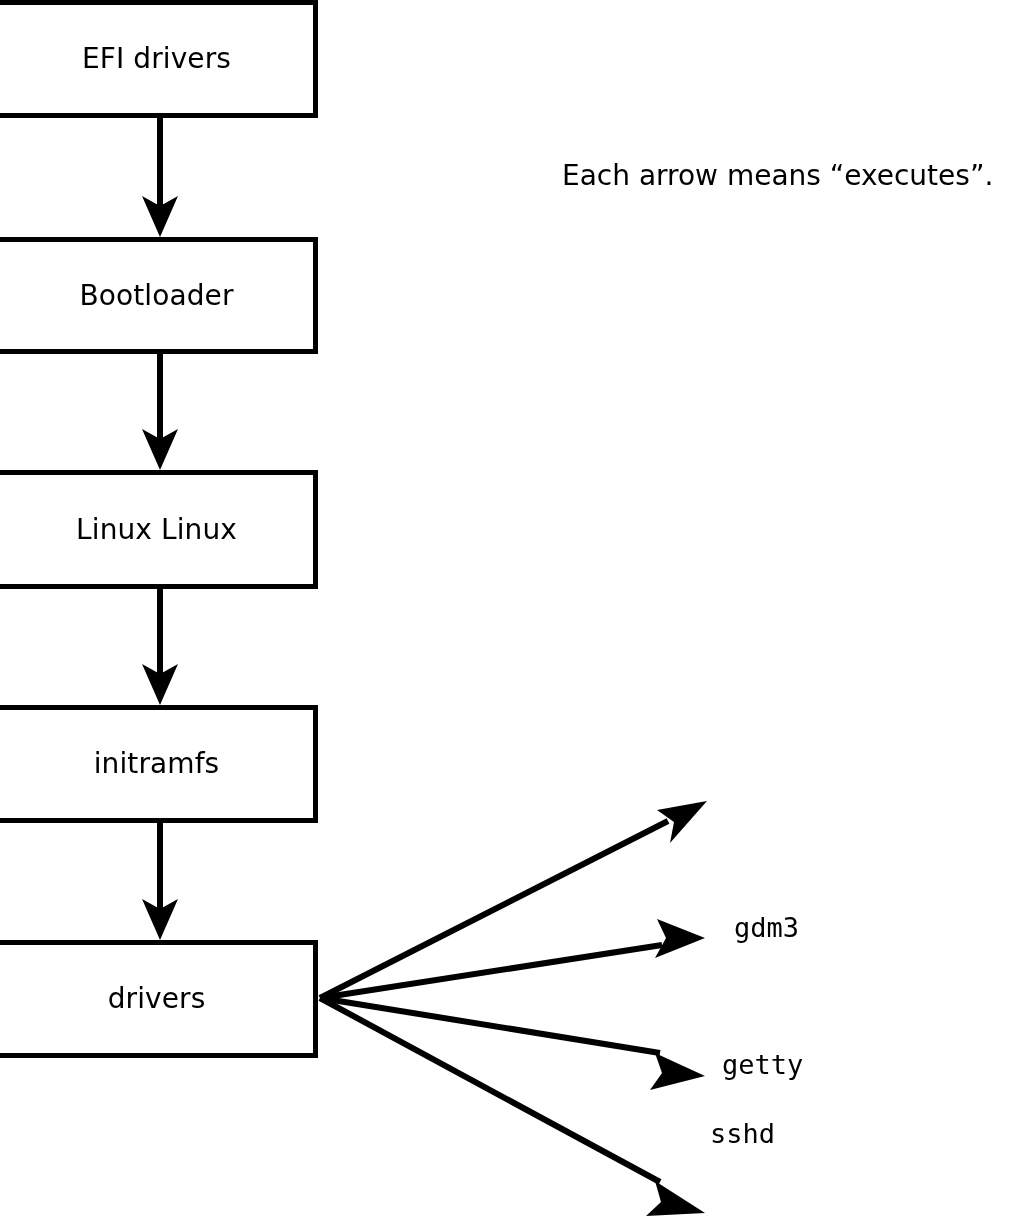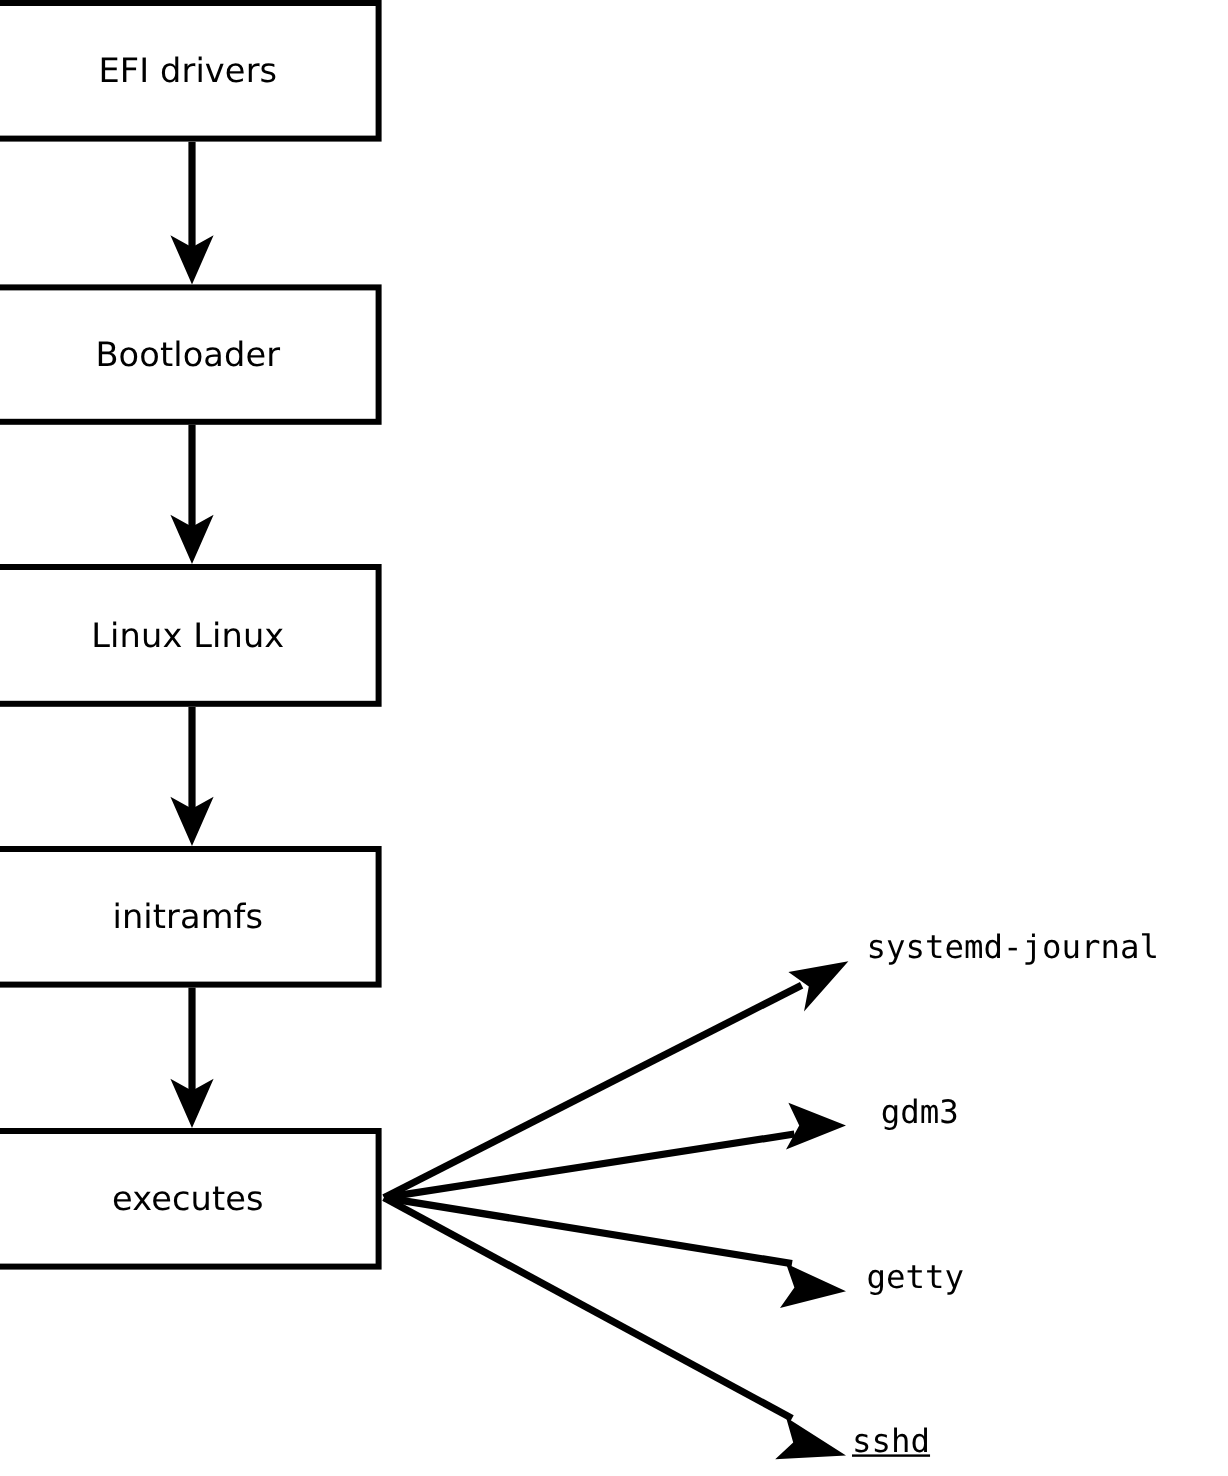--- a/index.html
+++ b/index.html
@@ -85,21 +85,21 @@
     position: absolute;
     font-family: "DejaVu Sans Mono", "Liberation Mono", monospace;
     font-size: 27px;
     line-height: 1;
     color: #000000;
     white-space: nowrap;
   }
   .svc-journal { left: 722px; top: 776px; }
   .svc-gdm3    { left: 722px; top: 914px; margin-left: 12px; }
   .svc-getty   { left: 722px; top: 1051px; }
-  .svc-sshd    { left: 710px; top: 1188px; text-decoration: underline; }
+  .svc-sshd    { left: 710px; top: 1120px; }
 </style>
 </head>
 <body>
 
 <div id="diagram-root">
 
   <svg id="edge-layer" width="1023" height="1230" viewBox="0 0 1023 1230" xmlns="http://www.w3.org/2000/svg">
 
     <g>
       <line class="edge-line" x1="160" y1="118" x2="160" y2="212"></line>
@@ -152,25 +152,25 @@
 
   <div class="proc-box box-kernel">
     <span class="proc-box-label">Linux Linux</span>
   </div>
 
   <div class="proc-box box-initramfs">
     <span class="proc-box-label">initramfs</span>
   </div>
 
   <div class="proc-box box-systemd">
-    <span class="proc-box-label">executes</span>
+    <span class="proc-box-label">drivers</span>
   </div>
 
+  <div class="annotation-text">Each arrow means “executes”.</div>
 
-  <div class="service-label svc-journal">systemd-journal</div>
 
   <div class="service-label svc-gdm3">gdm3</div>
 
   <div class="service-label svc-getty">getty</div>
 
   <div class="service-label svc-sshd">sshd</div>
 
 </div>
 
 </body></html>

